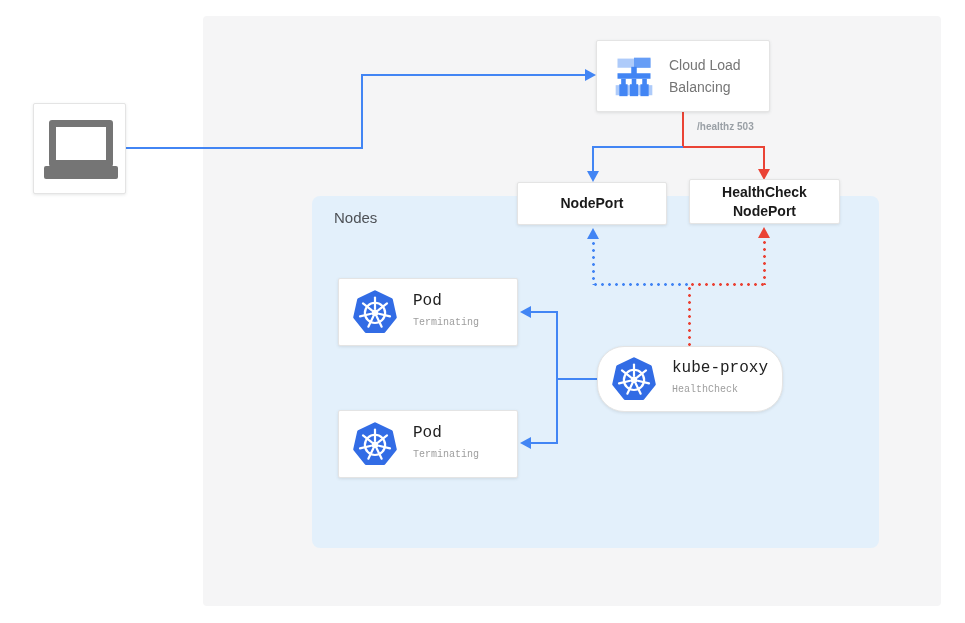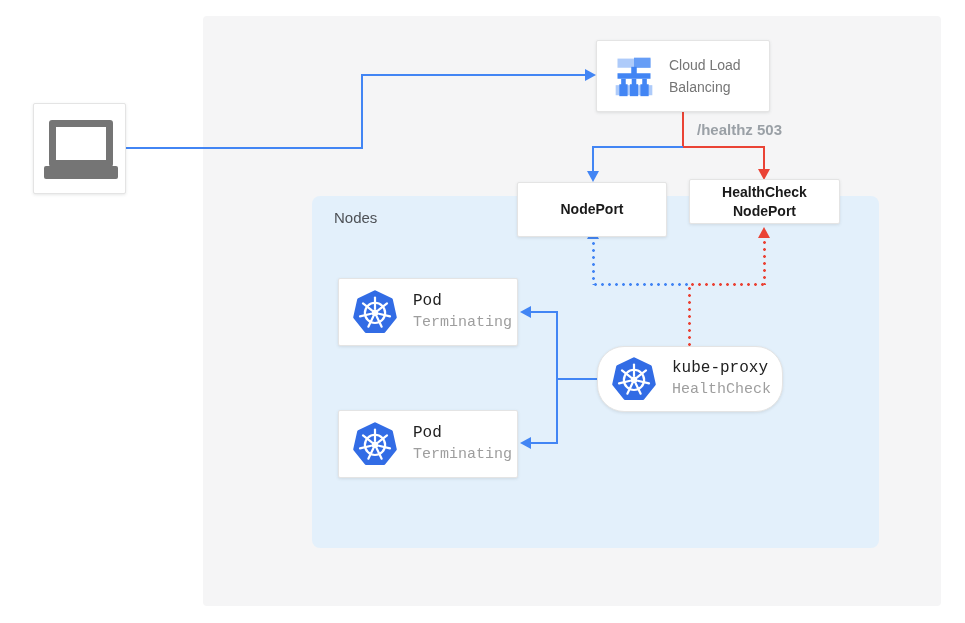--- a/index.html
+++ b/index.html
@@ -51,33 +51,33 @@
   .arr{position:absolute;width:0;height:0;}
   .arr.right{border-top:6px solid transparent;border-bottom:6px solid transparent;border-left:11px solid currentColor;}
   .arr.left{border-top:6px solid transparent;border-bottom:6px solid transparent;border-right:11px solid currentColor;}
   .arr.down{border-left:6px solid transparent;border-right:6px solid transparent;border-top:11px solid currentColor;}
   .arr.up{border-left:6px solid transparent;border-right:6px solid transparent;border-bottom:11px solid currentColor;}
   
   .clb-box{left:596px;top:40px;width:174px;height:72px;display:flex;align-items:center;padding-left:15px;}
   .clb-text{margin-left:13px;width:86px;font-size:14px;line-height:22px;color:#757575;}
   .port-box{display:flex;align-items:center;justify-content:center;text-align:center;
     font-weight:bold;font-size:14px;color:#1a1a1a;line-height:19px;}
-  .nodeport-box{left:517px;top:182px;width:150px;height:55px;justify-content:center;}
+  .nodeport-box{left:517px;top:182px;width:150px;height:43px;justify-content:center;}
   .hc-box{left:689px;top:179px;width:151px;height:45px;justify-content:center;}
   .hc-box .wrap{width:120px;}
   .healthz{
-    position:absolute;left:697px;top:121px;font-size:15px;font-weight:bold;color:#9aa0a6;
+    position:absolute;left:697px;top:121px;font-size:10px;font-weight:bold;color:#9aa0a6;
   }
   .res-box{display:flex;align-items:center;padding-left:14px;}
   .pod1{left:338px;top:278px;width:180px;height:68px;}
   .pod2{left:338px;top:410px;width:180px;height:68px;}
   .kp-box{left:597px;top:346px;width:186px;height:66px;border-radius:27px;}
   .res-text{margin-left:16px;font-family:Liberation Mono, monospace;}
   .res-title{font-size:16px;color:#212121;line-height:21px;}
-  .res-sub{font-size:15px;color:#9e9e9e;line-height:21px;}
+  .res-sub{font-size:10px;color:#9e9e9e;line-height:21px;}
   .icon44{width:44px;height:44px;flex:0 0 44px;}
 </style>
 </head>
 <body>
 
 <div class="stage">
 
   <div class="panel-gray"></div>
 
   <div class="panel-blue">

